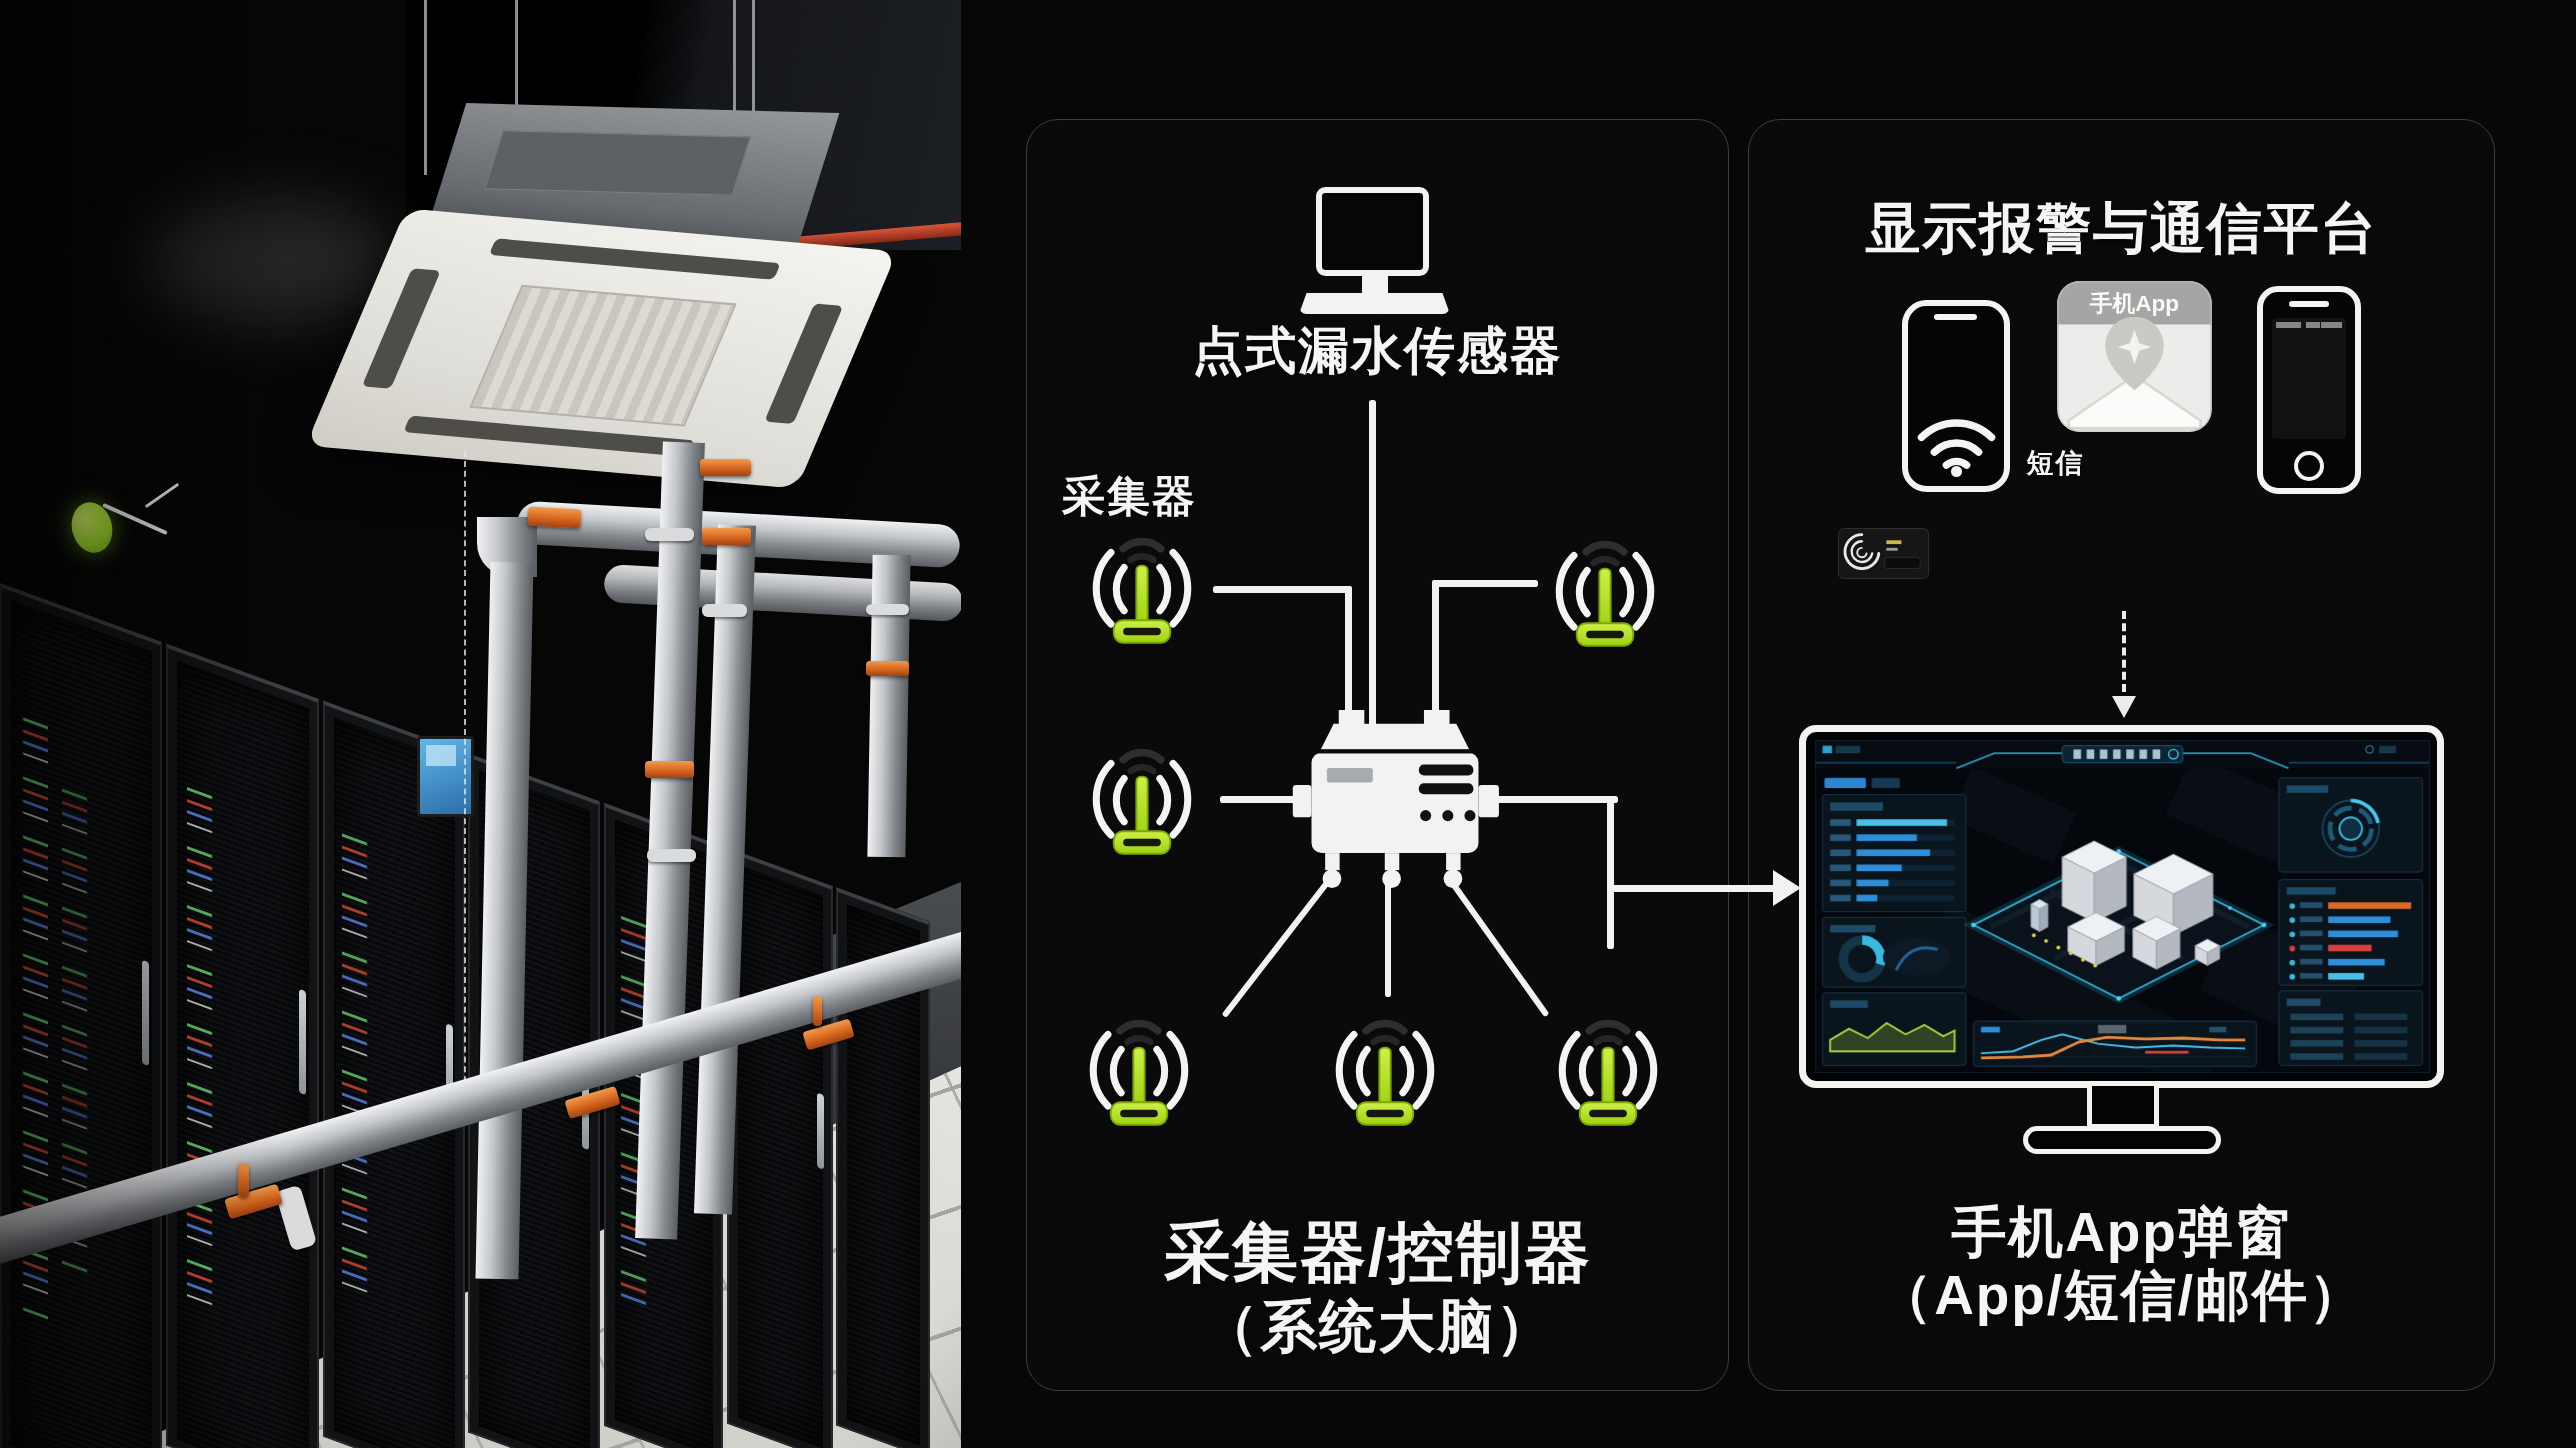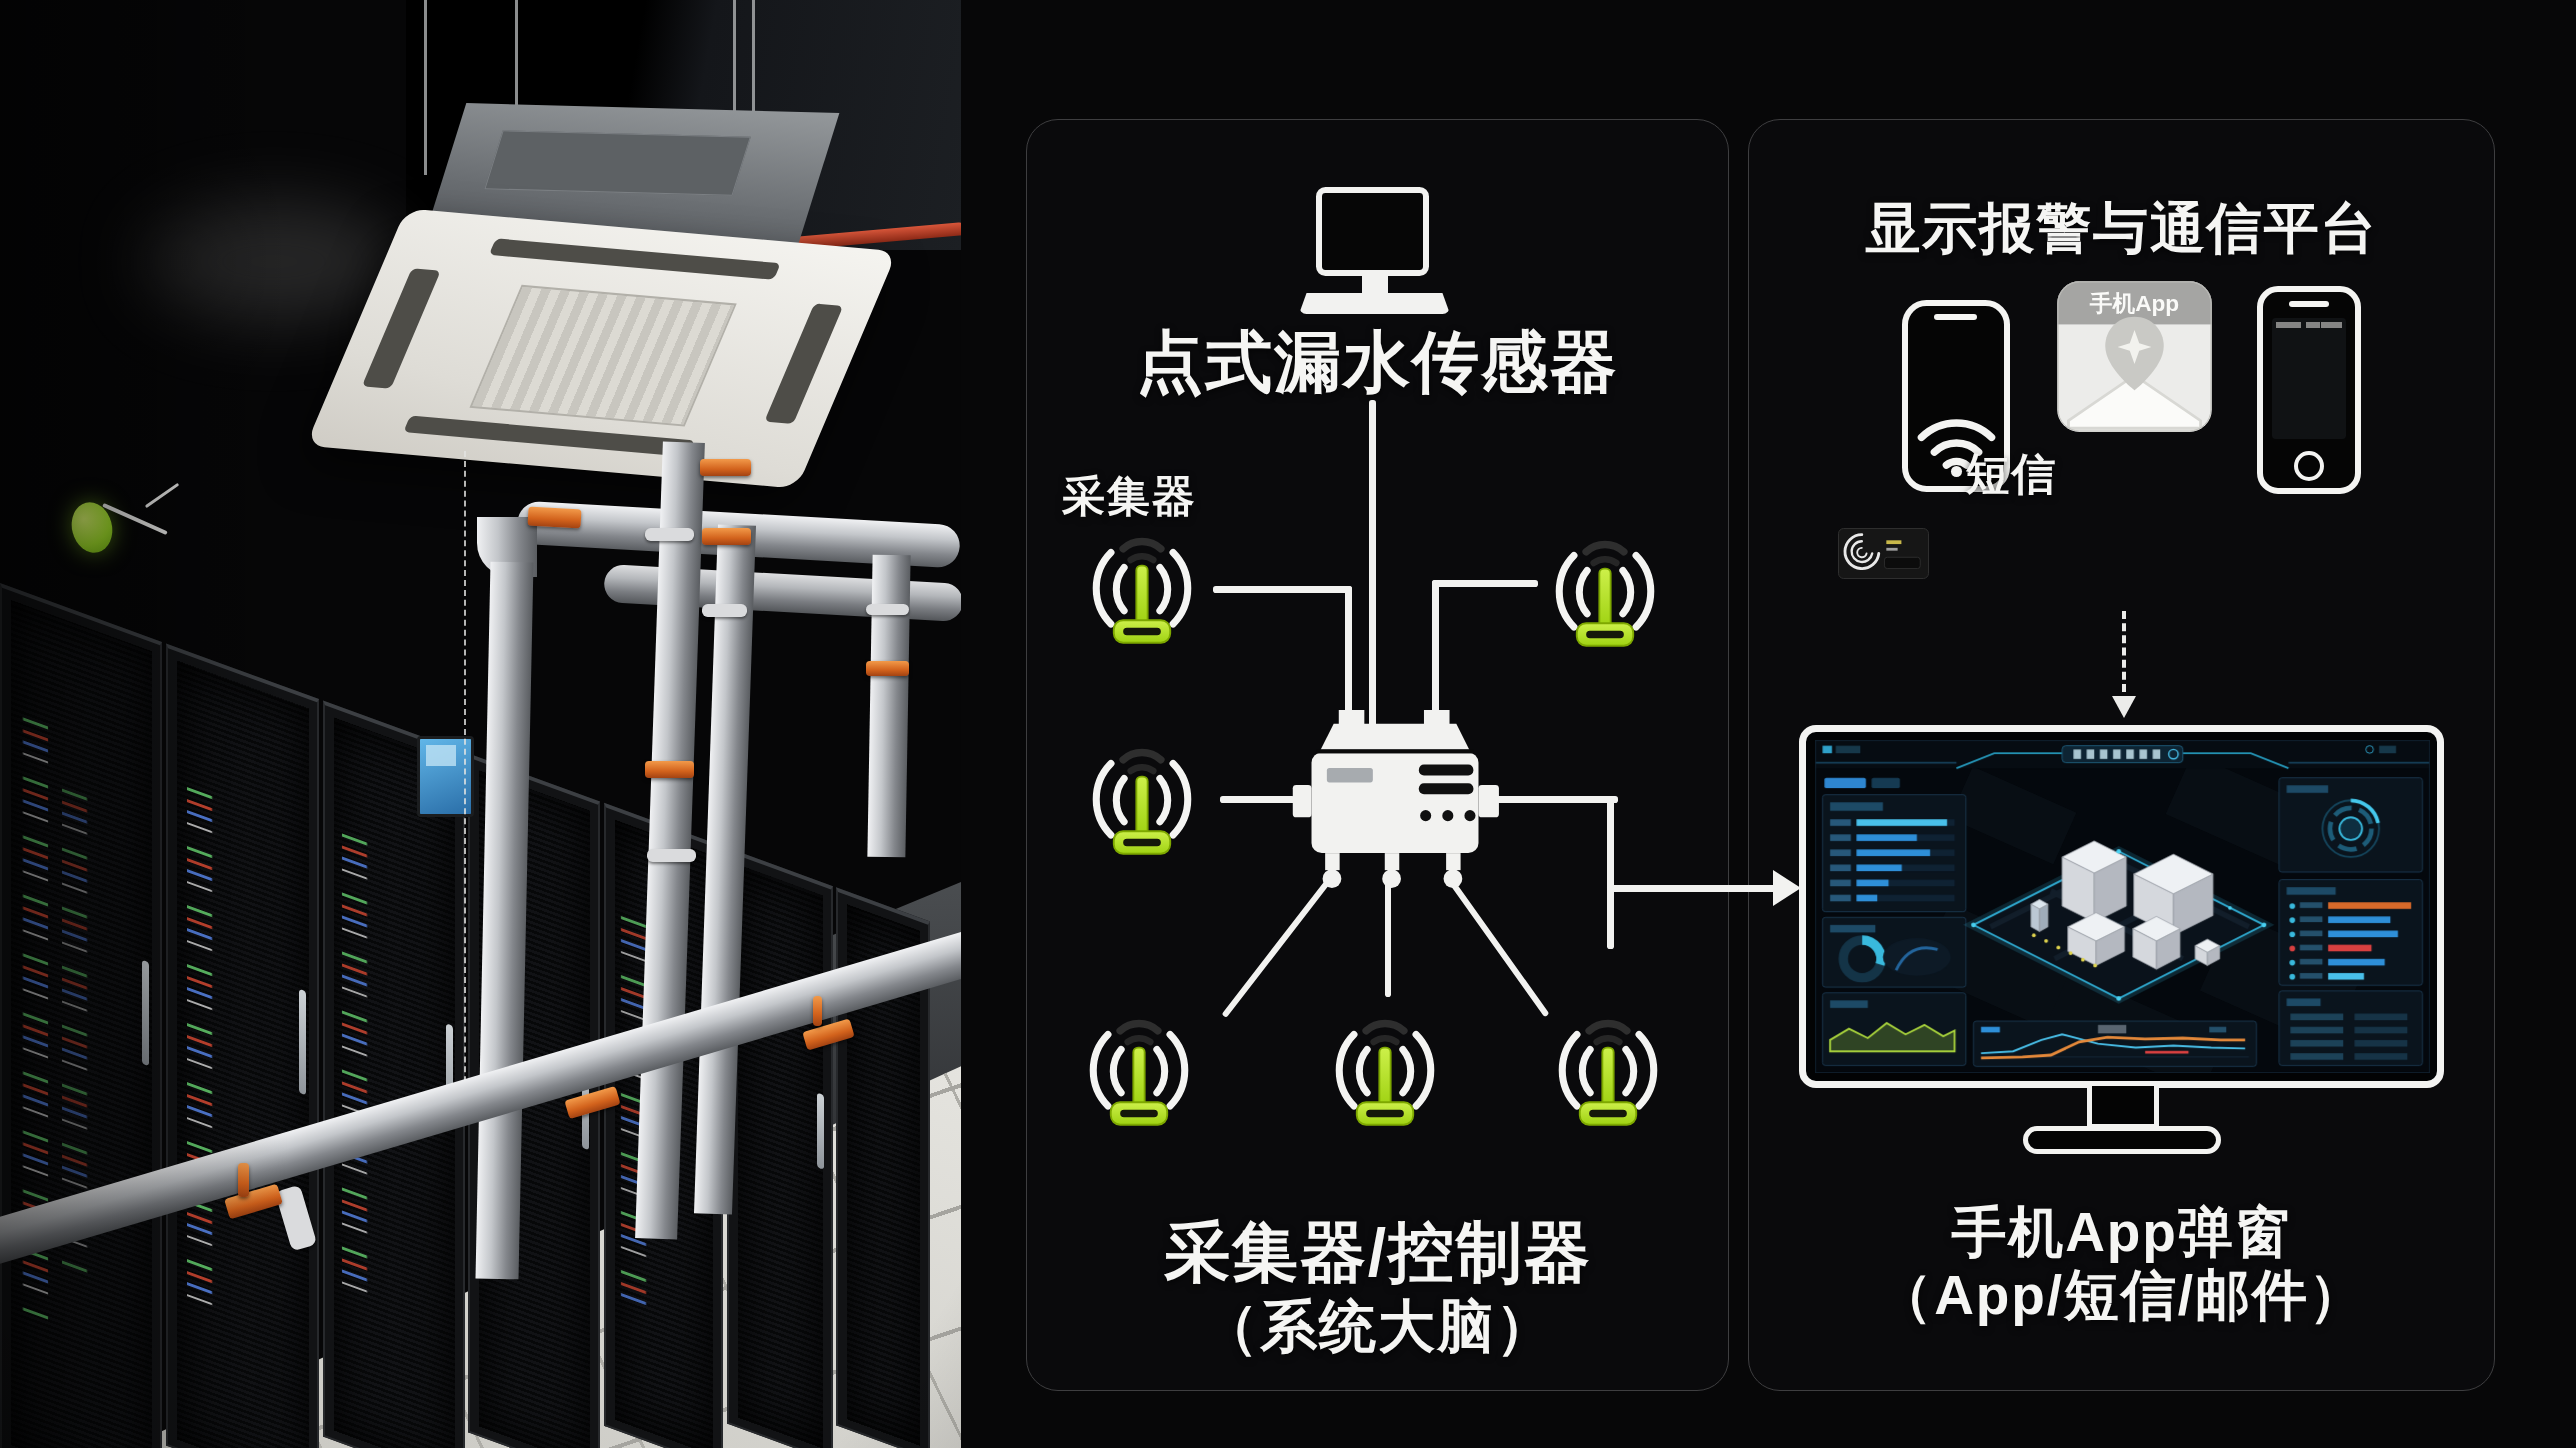--- a/index.html
+++ b/index.html
@@ -182,21 +182,21 @@
     <div class="abs ph-vig"></div>
   </div>
 
   <div class="abs panel" style="left:1026px;top:119px;width:703px;height:1272px"></div>
   <div class="abs panel" style="left:1748px;top:119px;width:747px;height:1272px"></div>
 
   <div class="abs comp-screen"></div>
   <div class="abs comp-neck"></div>
   <div class="abs comp-base"></div>
 
-  <div class="abs lbl ctr" style="left:1047px;top:317px;width:661px;font-size:67px">点式漏水传感器</div>
+  <div class="abs lbl ctr" style="left:1047px;top:317px;width:661px;font-size:51px">点式漏水传感器</div>
   <div class="abs lbl" style="left:1062px;top:468px;font-size:43px">采集器</div>
 
   <div class="abs ln" style="left:1213px;top:586px;width:139px;height:6.6px"></div>
   <div class="abs ln" style="left:1345px;top:586px;width:6.6px;height:142px"></div>
   <div class="abs ln" style="left:1432px;top:580px;width:106px;height:6.6px"></div>
   <div class="abs ln" style="left:1432px;top:580px;width:6.6px;height:147px"></div>
   <div class="abs ln" style="left:1369px;top:400px;width:6.6px;height:332px"></div>
   <div class="abs ln" style="left:1220px;top:796px;width:75px;height:6.6px"></div>
   <div class="abs ln" style="left:1495px;top:796px;width:123px;height:6.6px"></div>
   <div class="abs ln" style="left:1607px;top:796px;width:6.6px;height:153px"></div>
@@ -273,21 +273,21 @@
     <g clip-path="url(#appclip)">
       <rect width="164" height="160" fill="#ececea"></rect>
       <rect width="164" height="46" fill="#a5a5a3"></rect>
       <text x="82" y="32" text-anchor="middle" font-size="24" font-weight="700" fill="#fafaf8">手机App</text>
       <path d="M12 148 L82 100 L152 148 L152 156 L12 156 Z" fill="#fbfbf9" stroke="#d8d8d4" stroke-width="3"></path>
       <path d="M82 38 C64 38 51 52 51 69 C51 92 82 116 82 116 C82 116 113 92 113 69 C113 52 100 38 82 38 Z" fill="#c9c9c5"></path>
       <path d="M82 52 L87 66 L100 70 L87 74 L82 88 L77 74 L64 70 L77 66 Z" fill="#f2f2ee"></path>
     </g>
     <rect x="1" y="1" width="162" height="158" rx="23" fill="none" stroke="#bdbdb9"></rect>
   </svg>
-  <div class="abs lbl ctr" style="left:1934px;top:445px;width:155px;font-size:44px">短信</div>
+  <div class="abs lbl ctr" style="left:1978px;top:445px;width:155px;font-size:27px">短信</div>
 
   <div class="abs phone" style="left:2257px;top:286px;width:104px;height:208px;border-radius:21px">
     <div class="spk" style="left:50%;top:9.4px;width:40px;height:5.7px;margin-left:-20px"></div>
     <div class="scrB">
         <div class="st" style="left:3.8px;width:24.5px"></div>
         <div class="st" style="left:34px;width:13.2px"></div>
         <div class="st" style="right:3.8px;width:21px"></div>
       </div>
     <div class="homeB"></div>
   </div>

